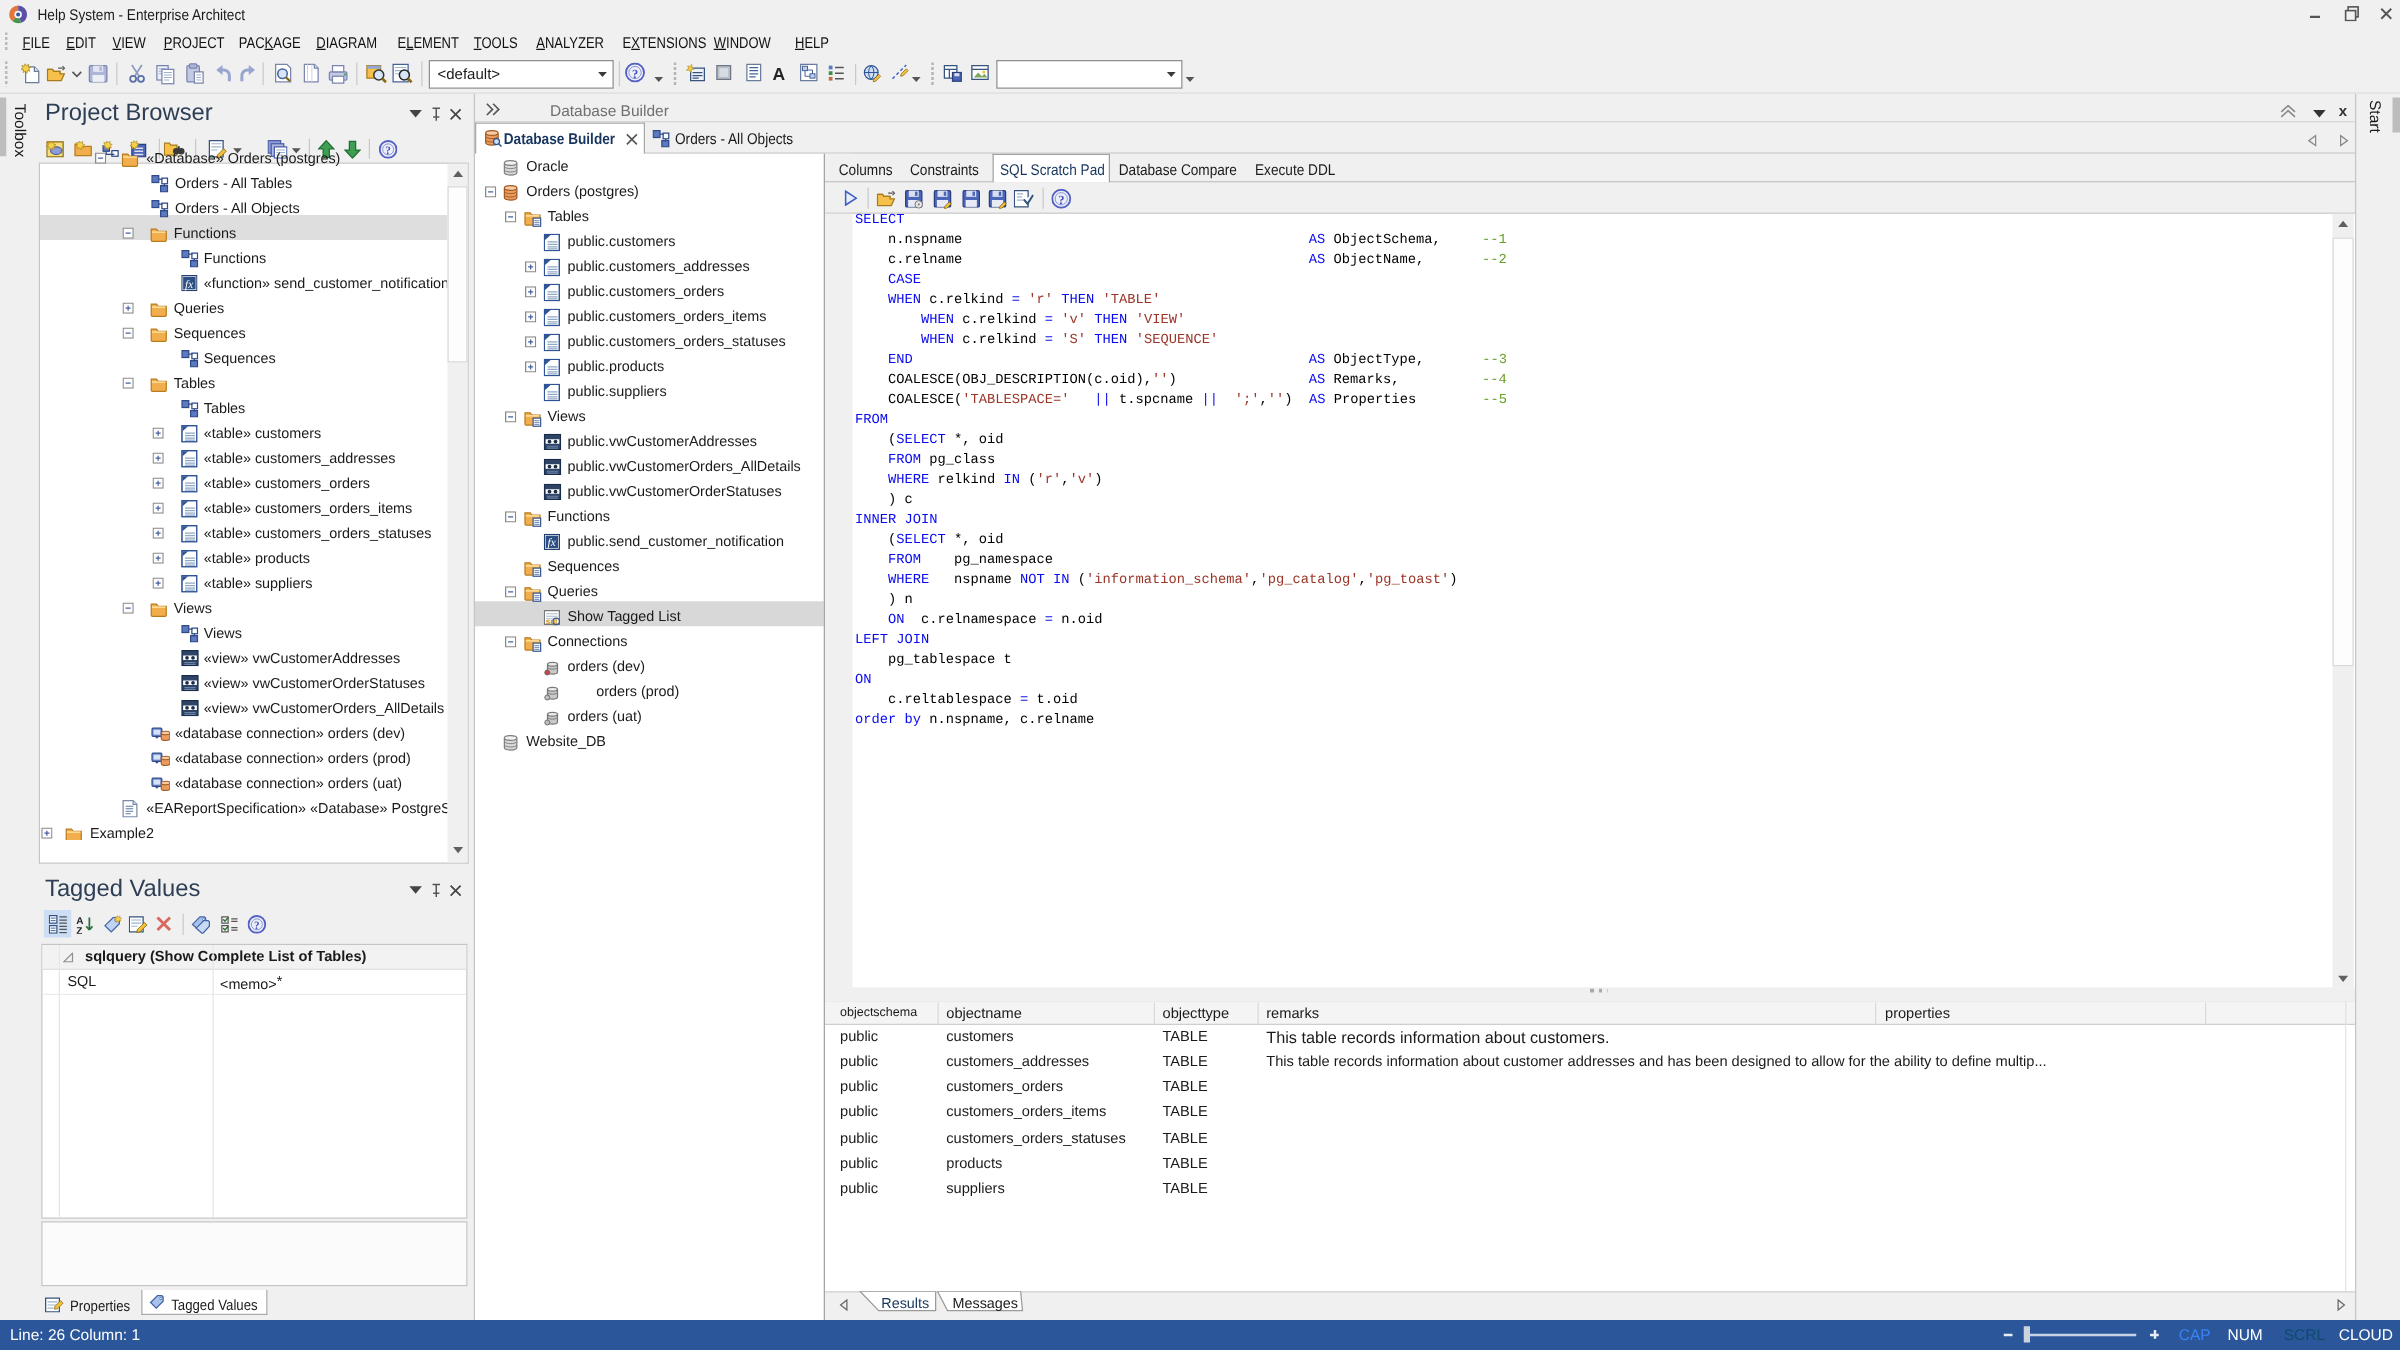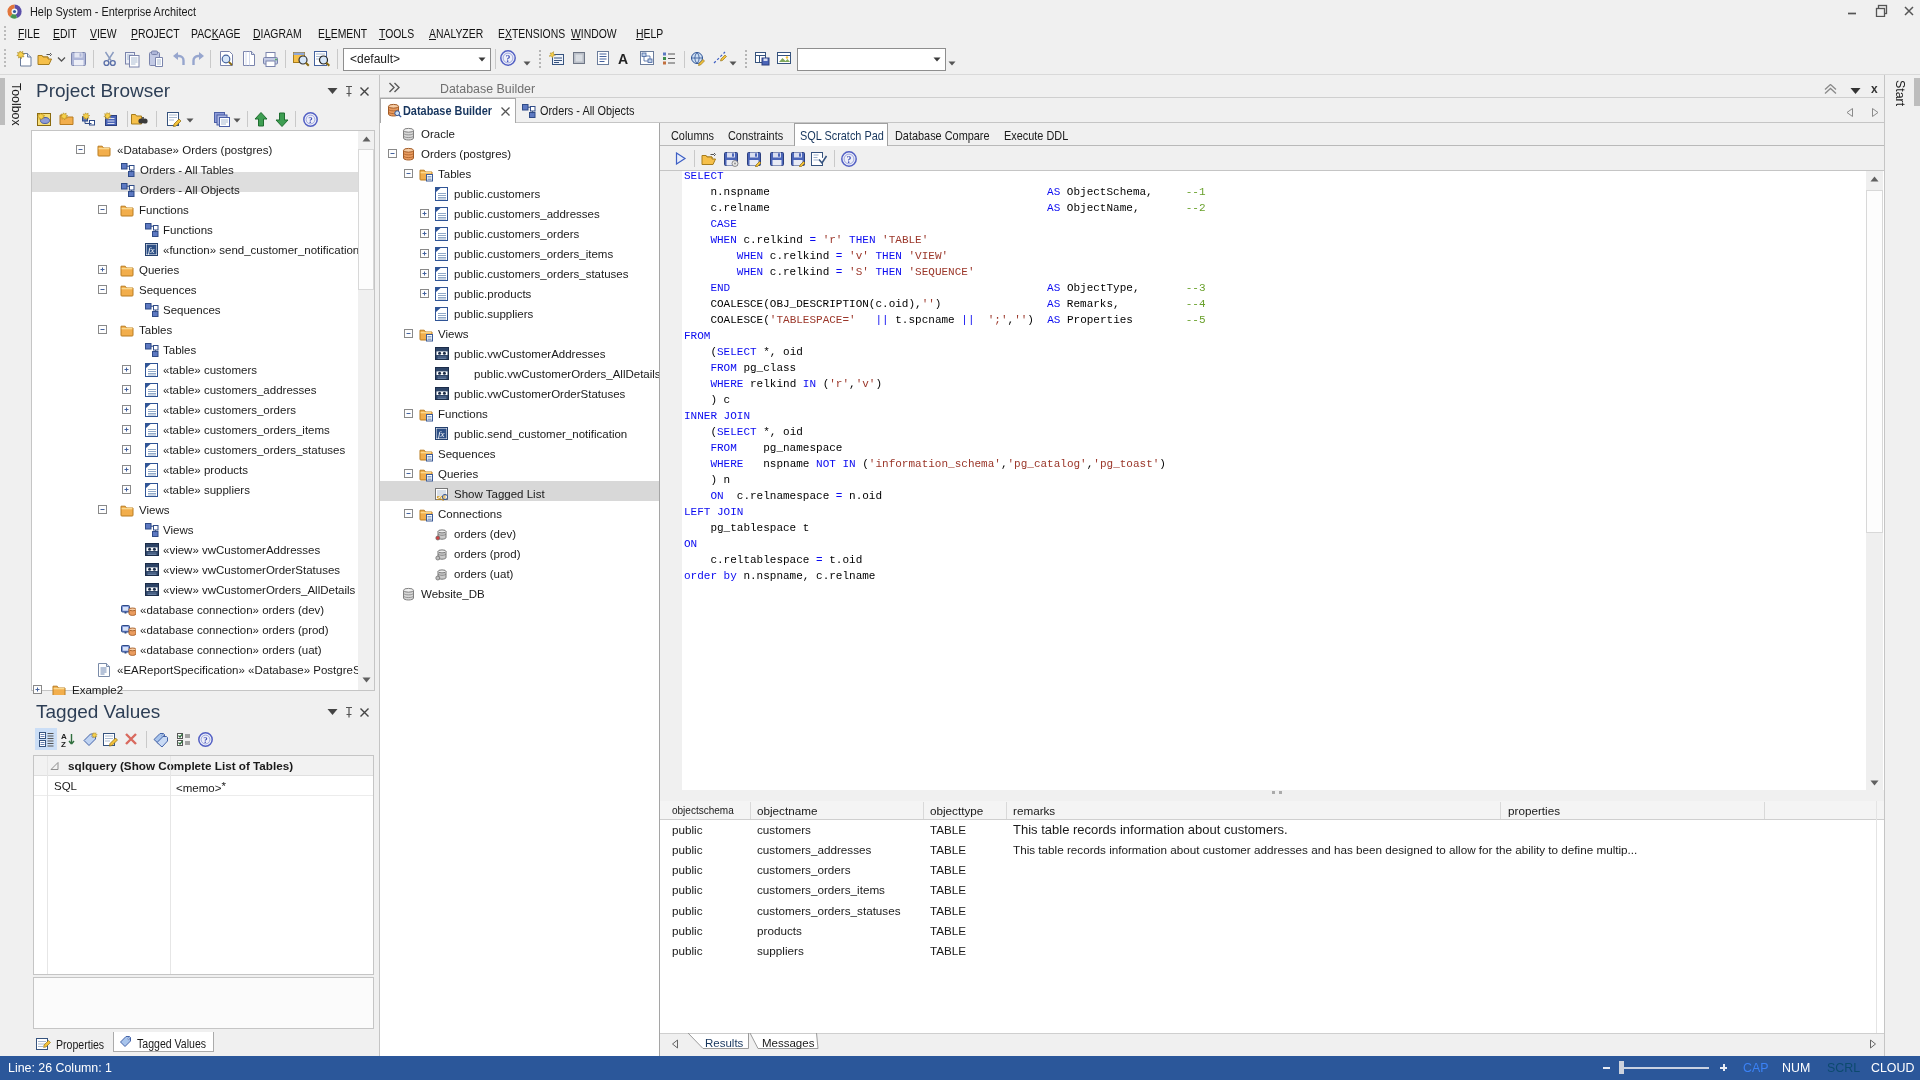--- a/index.html
+++ b/index.html
@@ -260,21 +260,21 @@
     <path d="M7 14.5 L1 8 h3.5 V1 h5 V8 H13 Z" fill="#3E9E52" stroke="#1F6E30"></path>
   </svg>
 <div class="sep" style="left:295px;top:111px;height:16px"></div>
 <svg style="position:absolute;left:303px;top:112px" width="15" height="15" viewBox="0 0 15 15">
     <circle cx="7.5" cy="7.5" r="6.7" fill="#EDEFF8" stroke="#5360C4" stroke-width="1.5"></circle>
     <circle cx="7.5" cy="7.5" r="4.4" fill="none" stroke="#8A94D8" stroke-width="0.8"></circle>
     <text x="7.5" y="11" text-anchor="middle" font-family="Liberation Serif" font-weight="bold" font-size="9" fill="#4451B8">?</text>
   </svg>
 <div class="ab" style="left:31px;top:130px;width:344px;height:561px;background:#fff;border:1px solid #c5c5c5;box-sizing:border-box"></div>
 <div class="ab" style="left:32px;top:172px;width:326px;height:20px;background:#dedede"></div>
-<div class="ab" style="left:32px;top:140px;width:326px;height:555px;overflow:hidden">
+<div class="ab" style="left:32px;top:117px;width:326px;height:555px;overflow:hidden">
 <svg style="position:absolute;left:44px;top:5px" width="9" height="9" viewBox="0 0 9 9">
       <rect x="0.5" y="0.5" width="8" height="8" fill="#FDFDFD" stroke="#898989"></rect>
       <path d="M2.5 4.5 h4" stroke="#44629E" stroke-width="1"></path>
     </svg>
 <svg style="position:absolute;left:65px;top:3px" width="14" height="14" viewBox="0 0 14 14">
       <path d="M1 3.2 h4.2 l1.3 1.8 H13 v7.2 a0.8 0.8 0 0 1 -0.8 0.8 H1.8 A0.8 0.8 0 0 1 1 12.2 Z" fill="#F2AE4C" stroke="#B97C20" stroke-width="1"></path>
       <path d="M1.6 5.6 h10.8" stroke="#FBD98F" stroke-width="1.4"></path>
     </svg>
 <div class="t" style="left:85px;top:3px">«Database» Orders (postgres)</div>
 <svg style="position:absolute;left:89px;top:23px" width="14" height="14" viewBox="0 0 14 14">
@@ -755,21 +755,21 @@
     <path d="M2.5 10h9M2.5 11.5h9" stroke="#6C83A8" stroke-width="0.9"></path>
   </svg>
 <div class="t" style="left:454px;top:346.5px">public.vwCustomerAddresses</div>
 <svg style="position:absolute;left:435px;top:366.5px" width="14" height="13" viewBox="0 0 14 13">
     <rect x="0.5" y="0.5" width="13" height="12" fill="#2D4467" stroke="#1B2C49"></rect>
     <rect x="1.5" y="4.4" width="11" height="3.6" fill="#fff"></rect>
     <circle cx="4.6" cy="6.2" r="1.5" fill="#1B2C49"></circle>
     <circle cx="9.4" cy="6.2" r="1.5" fill="#1B2C49"></circle>
     <path d="M2.5 10h9M2.5 11.5h9" stroke="#6C83A8" stroke-width="0.9"></path>
   </svg>
-<div class="t" style="left:474px;top:366.5px">public.vwCustomerOrders_AllDetails</div>
+<div class="t" style="left:454px;top:366.5px">public.vwCustomerOrders_AllDetails</div>
 <svg style="position:absolute;left:435px;top:386.5px" width="14" height="13" viewBox="0 0 14 13">
     <rect x="0.5" y="0.5" width="13" height="12" fill="#2D4467" stroke="#1B2C49"></rect>
     <rect x="1.5" y="4.4" width="11" height="3.6" fill="#fff"></rect>
     <circle cx="4.6" cy="6.2" r="1.5" fill="#1B2C49"></circle>
     <circle cx="9.4" cy="6.2" r="1.5" fill="#1B2C49"></circle>
     <path d="M2.5 10h9M2.5 11.5h9" stroke="#6C83A8" stroke-width="0.9"></path>
   </svg>
 <div class="t" style="left:454px;top:386.5px">public.vwCustomerOrderStatuses</div>
 <svg style="position:absolute;left:404px;top:408.5px" width="9" height="9" viewBox="0 0 9 9">
     <rect x="0.5" y="0.5" width="8" height="8" fill="#FDFDFD" stroke="#898989"></rect>
@@ -830,21 +830,21 @@
     <path d="M3 7 c0.5 0.8 2.1 1.3 4 1.3 S10.5 7.8 11 7" fill="none" stroke="#777" stroke-width="0.8"></path>
     <circle cx="2.8" cy="11" r="2" fill="#D04545" stroke="#666" stroke-width="0.7"></circle>
   </svg>
 <div class="t" style="left:454px;top:526.5px">orders (dev)</div>
 <svg style="position:absolute;left:435px;top:546.5px" width="14" height="14" viewBox="0 0 14 14">
     <path d="M3 4.5 v6 c0 1 1.8 1.7 4 1.7 s4-0.7 4-1.7 v-6" fill="#C9C9C9" stroke="#777"></path>
     <ellipse cx="7" cy="4.4" rx="4" ry="1.5" fill="#EDEDED" stroke="#777"></ellipse>
     <path d="M3 7 c0.5 0.8 2.1 1.3 4 1.3 S10.5 7.8 11 7" fill="none" stroke="#777" stroke-width="0.8"></path>
     <circle cx="2.8" cy="11" r="2" fill="#BDBDBD" stroke="#666" stroke-width="0.7"></circle>
   </svg>
-<div class="t" style="left:454px;top:546.5px">orders (prod)</div>
+<div class="t" style="left:477px;top:546.5px">orders (prod)</div>
 <svg style="position:absolute;left:435px;top:566.5px" width="14" height="14" viewBox="0 0 14 14">
     <path d="M3 4.5 v6 c0 1 1.8 1.7 4 1.7 s4-0.7 4-1.7 v-6" fill="#C9C9C9" stroke="#777"></path>
     <ellipse cx="7" cy="4.4" rx="4" ry="1.5" fill="#EDEDED" stroke="#777"></ellipse>
     <path d="M3 7 c0.5 0.8 2.1 1.3 4 1.3 S10.5 7.8 11 7" fill="none" stroke="#777" stroke-width="0.8"></path>
     <circle cx="2.8" cy="11" r="2" fill="#BDBDBD" stroke="#666" stroke-width="0.7"></circle>
   </svg>
 <div class="t" style="left:454px;top:566.5px">orders (uat)</div>
 <svg style="position:absolute;left:402px;top:586.5px" width="13" height="14" viewBox="0 0 13 14">
     <path d="M1.5 3.5 v7.5 c0 1.2 2.3 2 5 2 s5 -0.8 5 -2 V3.5" fill="#D8D8D8" stroke="#808080"></path>
     <ellipse cx="6.5" cy="3.3" rx="5" ry="1.9" fill="#F1F1F1" stroke="#808080"></ellipse>

